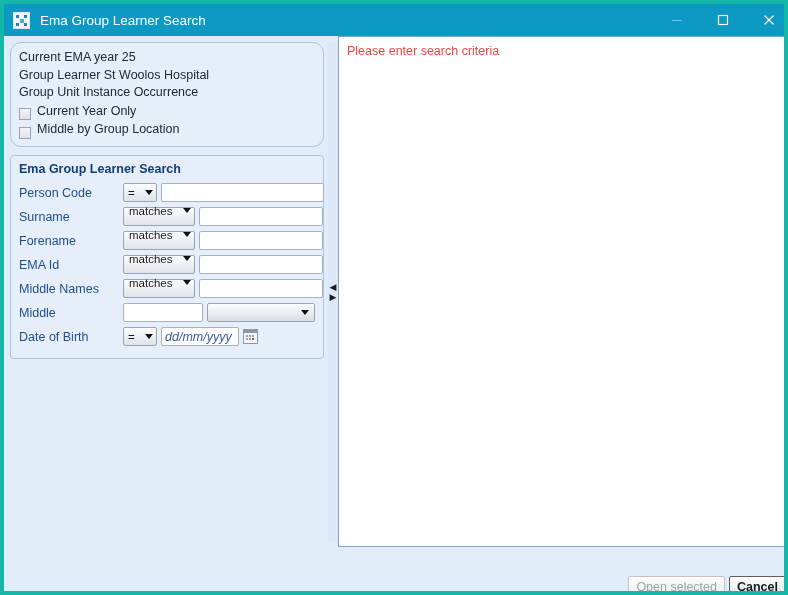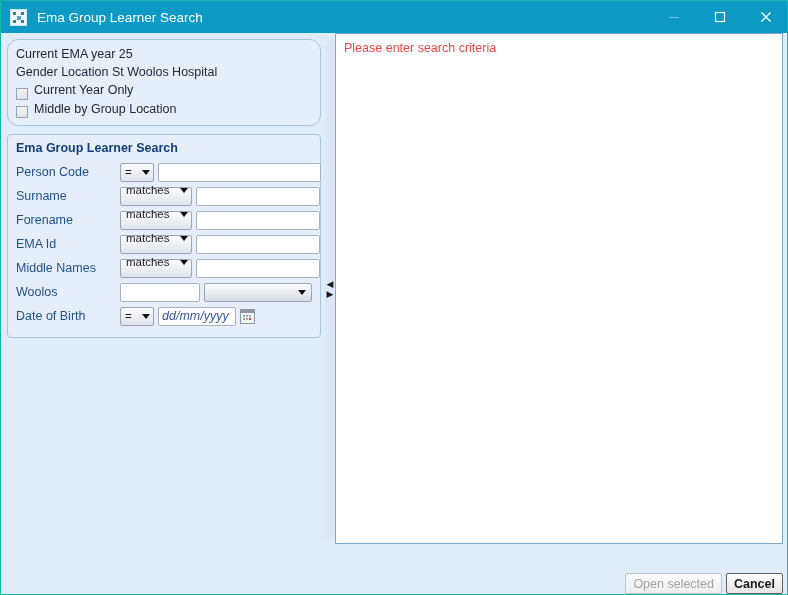--- a/index.html
+++ b/index.html
@@ -14,21 +14,21 @@
     font-size: 12px;
     background: #ffffff;
   }
 
   
   #window {
     position: relative;
     width: 788px;
     height: 595px;
     box-sizing: border-box;
-    border: 1px solid #14b8a6;
+    border: 4px solid #14b8a6;
     background: #e1ecf9;
     overflow: hidden;
   }
 
   
   #titlebar {
     position: absolute;
     left: 0; top: 0;
     width: 788px;
     height: 32px;
@@ -354,21 +354,22 @@
           <path d="M1.5 1.5 L10.5 10.5 M10.5 1.5 L1.5 10.5" stroke="currentColor" stroke-width="1.3" fill="none"></path>
         </svg>
       </div>
     </div>
   </div>
 
   <div id="left-col">
 
     <div id="info-panel" class="panel">
       <div class="info-line">Current EMA year  25</div>
-      <div class="info-line">Gender Location  St Woolos Hospital</div>
+      <div class="info-line">Group Learner  St Woolos Hospital</div>
+      <div class="info-line">Group Unit Instance Occurrence</div>
 
       <div class="chk-line">
         <span class="checkbox"></span>
         <span class="chk-label">Current Year Only</span>
       </div>
       <div class="chk-line">
         <span class="checkbox"></span>
         <span class="chk-label">Middle by Group Location</span>
       </div>
     </div>
@@ -416,21 +417,21 @@
       <div class="form-row">
         <span class="form-label">Middle Names</span>
         <span class="op-select wide">
           <span>matches</span>
           <span class="caret"></span>
         </span>
         <input class="txt w124" type="text" value="" style="">
       </div>
 
       <div class="form-row">
-        <span class="form-label">Woolos</span>
+        <span class="form-label">Middle</span>
         <input class="txt w80" type="text" style="margin-left: 0px;" value="">
         <span class="combo">
           <span class="caret"></span>
         </span>
       </div>
 
       <div class="form-row">
         <span class="form-label">Date of Birth</span>
         <span class="op-select narrow">
           <span>=</span>

